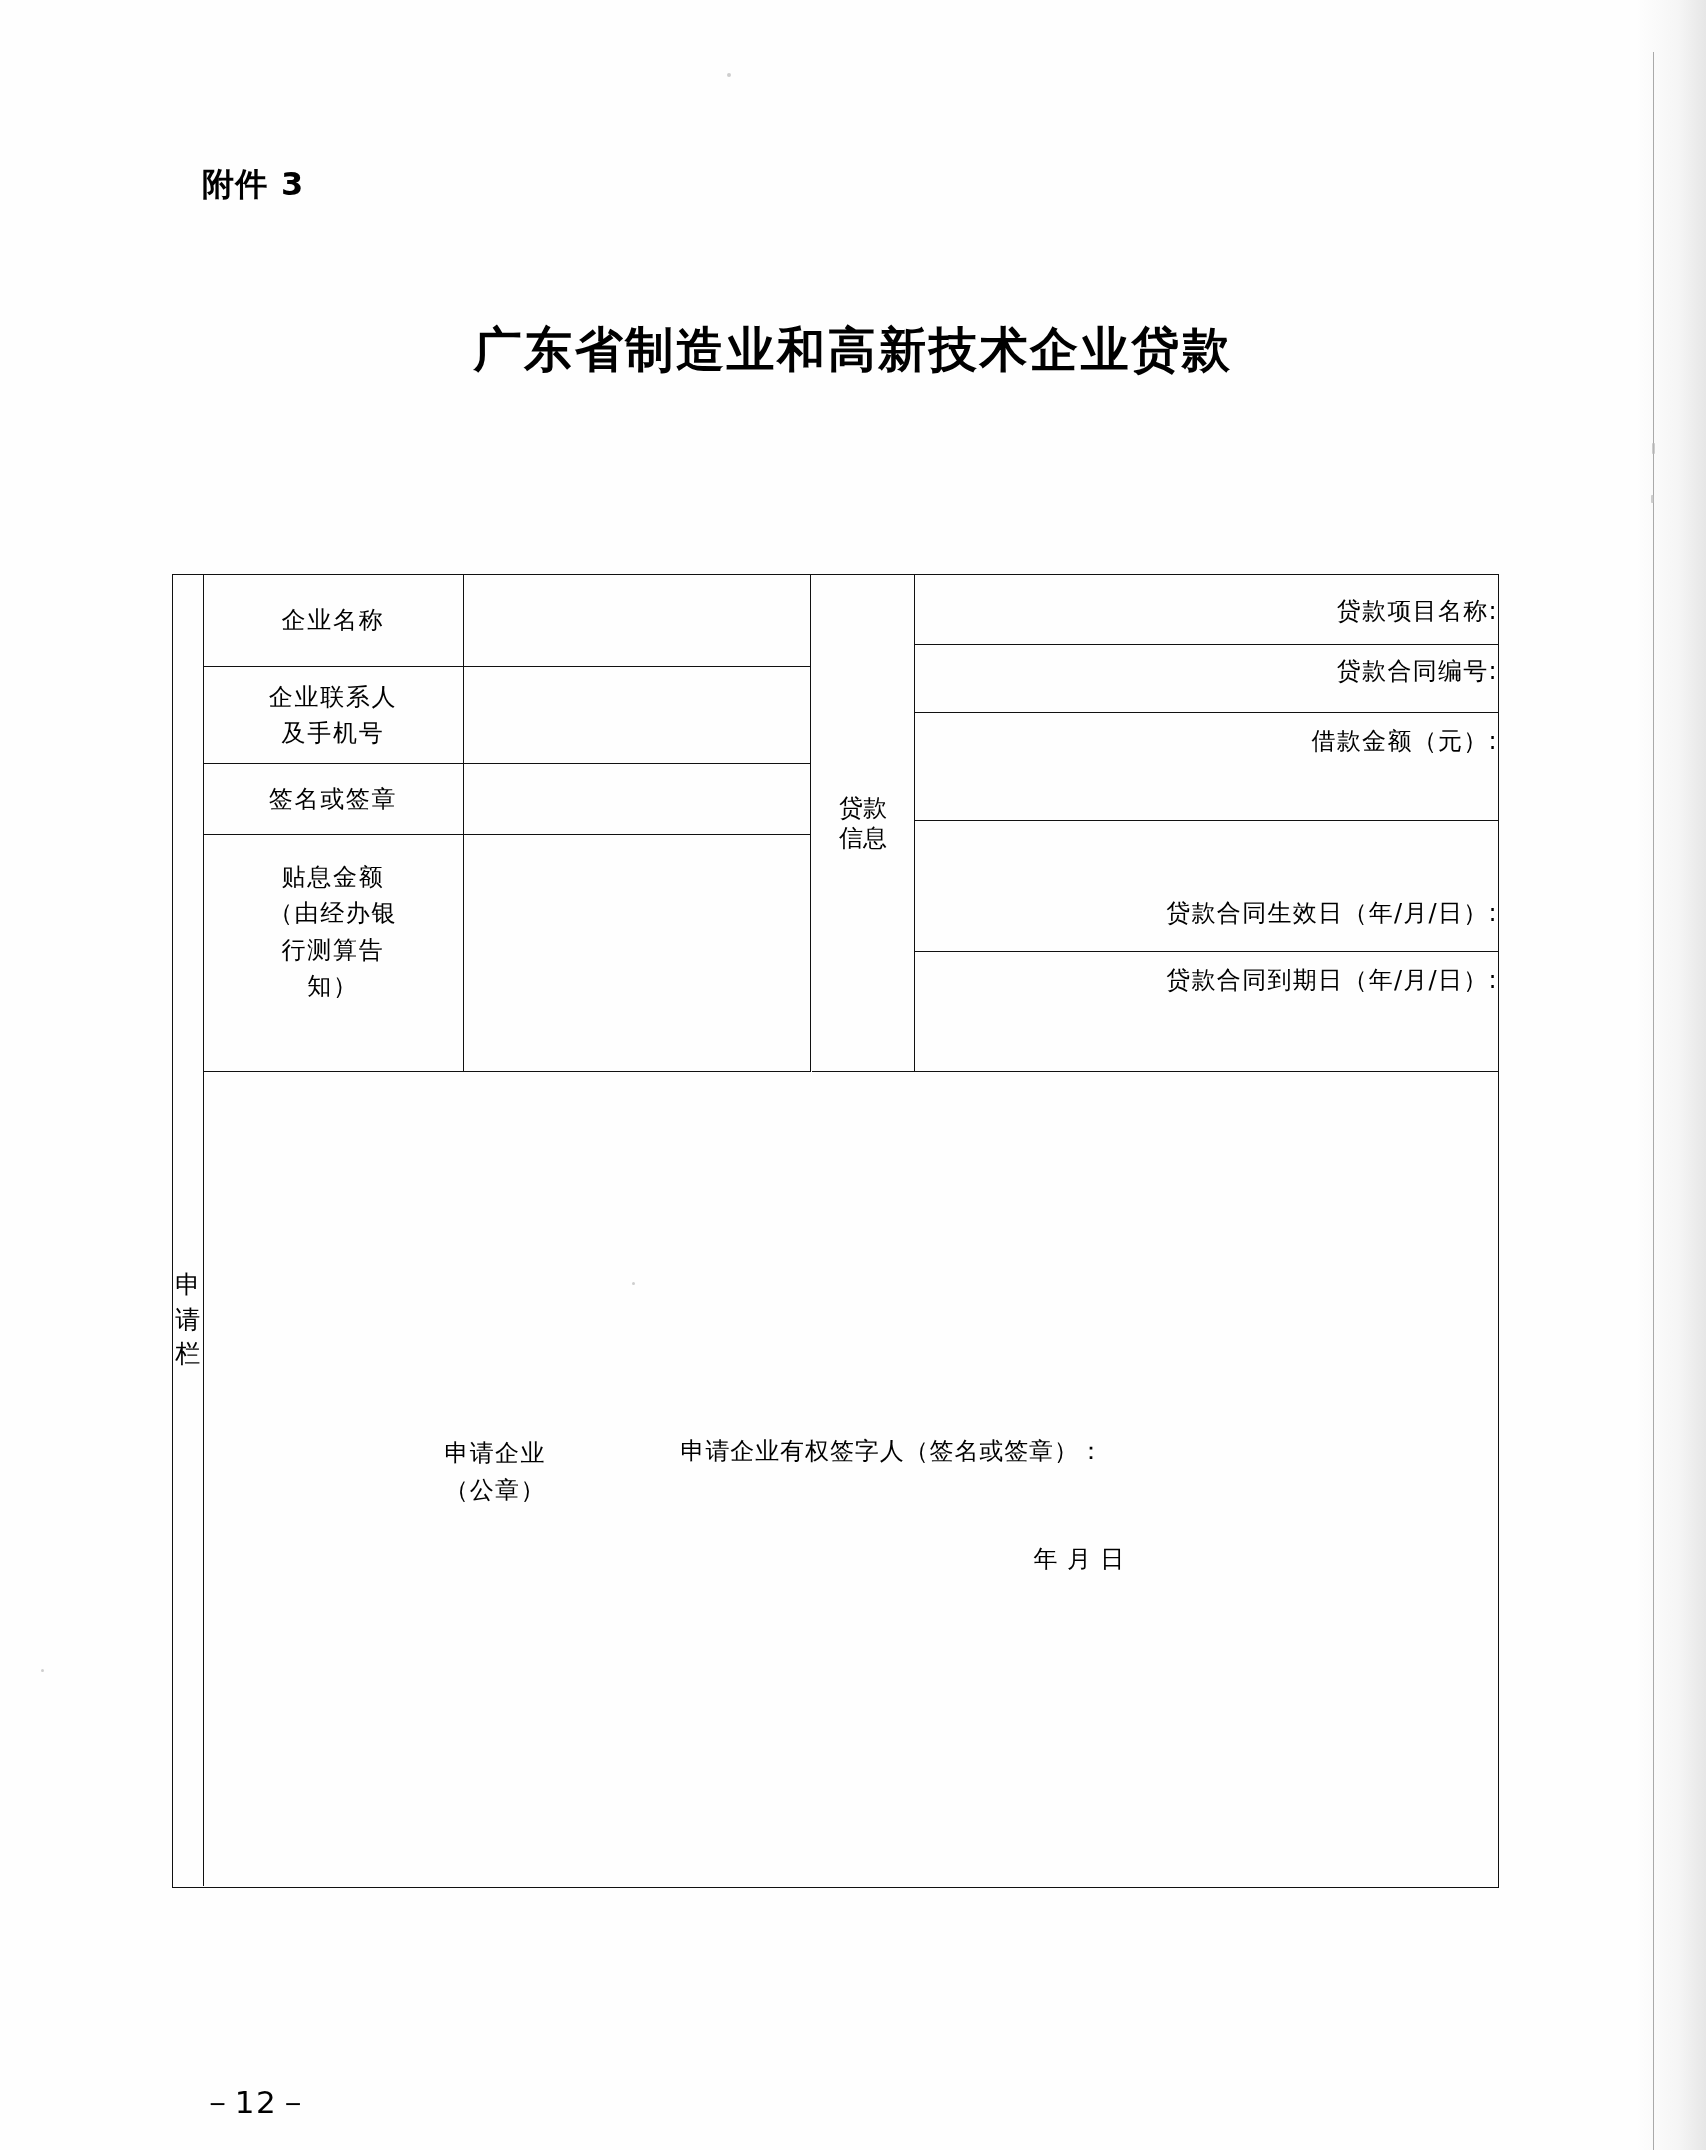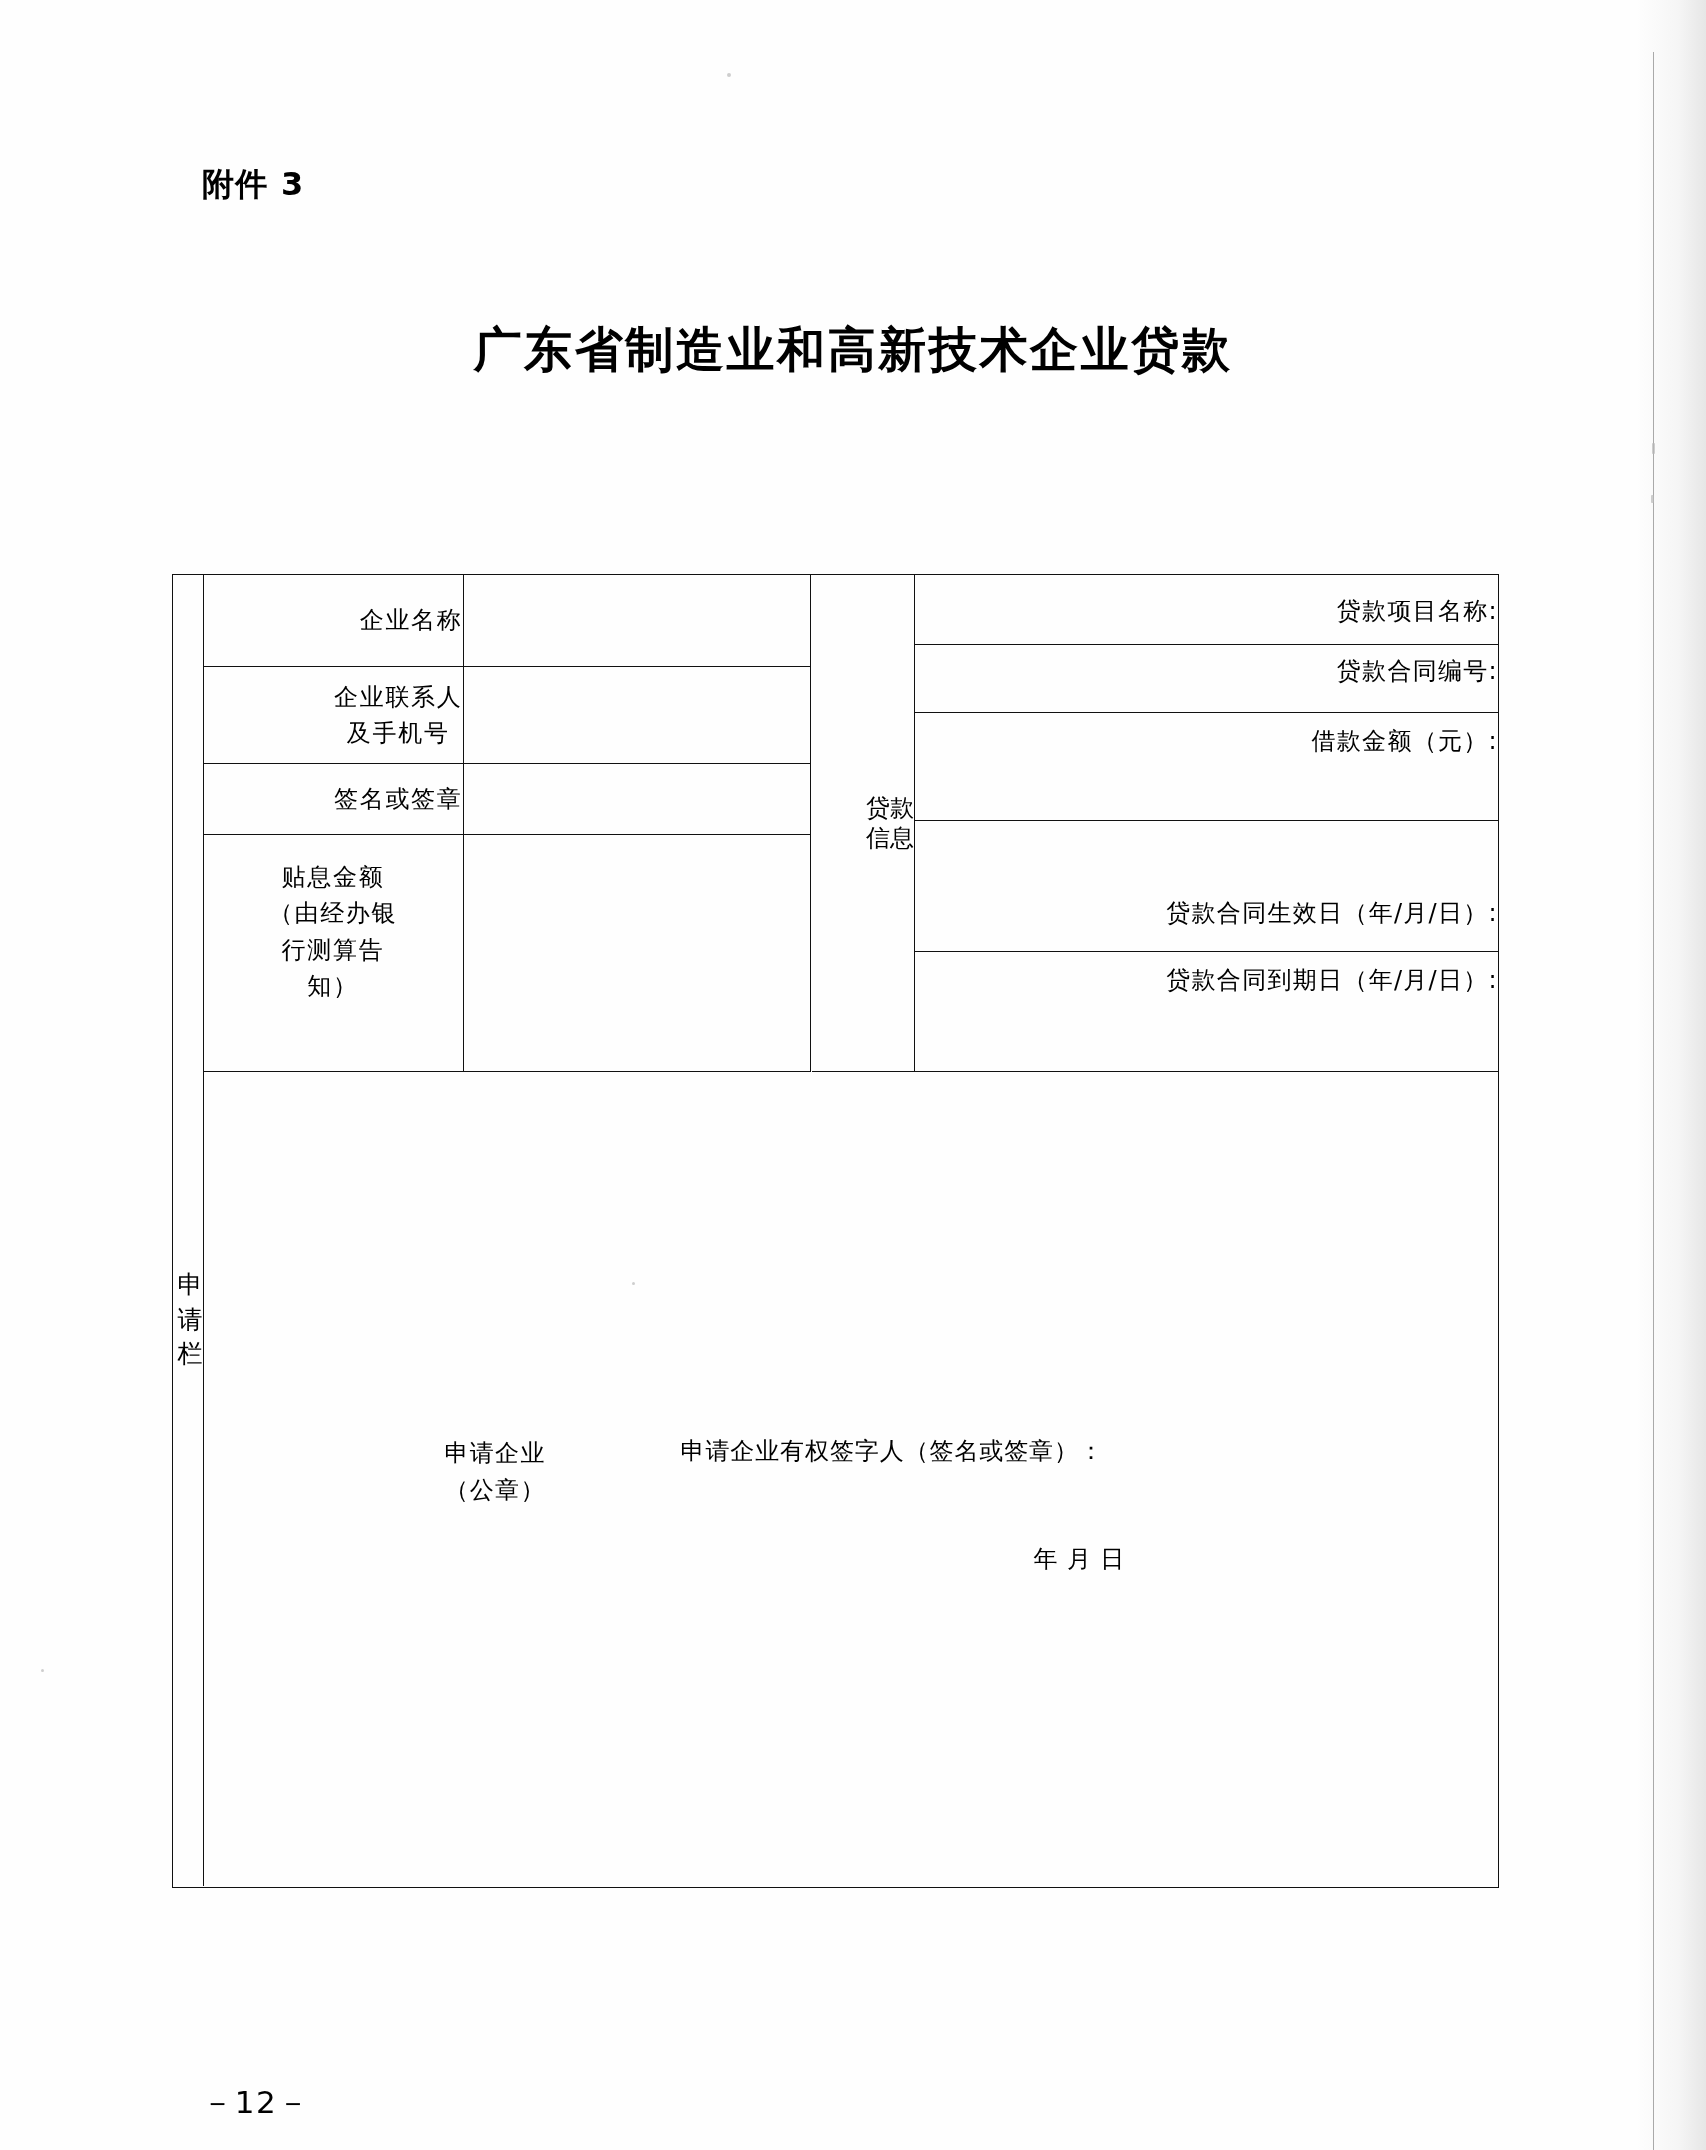--- a/index.html
+++ b/index.html
@@ -102,21 +102,21 @@
     text-align: center;
     white-space: pre-line;
   }
   .ltext {
     font-size: 24px;
     line-height: 1.5;
     letter-spacing: 1.3px;
     white-space: nowrap;
   }
 
-  .center-mid { align-items: center; justify-content: flex-end; }
+  .center-mid { align-items: center; justify-content: center; }
   .center-top { align-items: flex-start; justify-content: center; }
   .left-mid   { align-items: center; justify-content: flex-end; }
   .sig-company {
     position: absolute;
     left: 241px;
     top: 363px;
     font-size: 24px;
     line-height: 1.55;
     text-align: center;
     letter-spacing: 1.3px;

